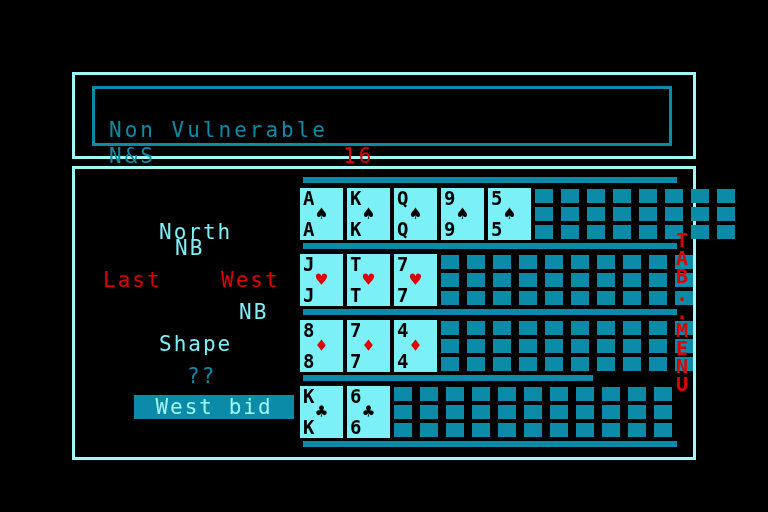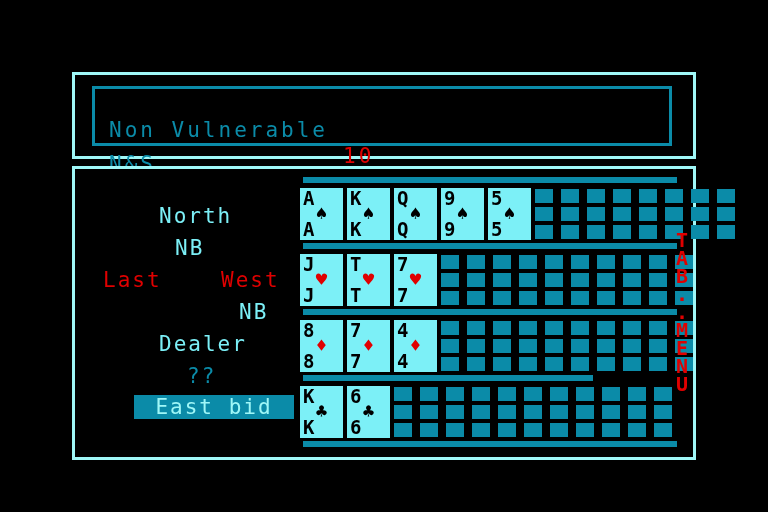--- a/index.html
+++ b/index.html
@@ -55,21 +55,21 @@
     position: absolute;
     left: 0;
     width: 100%;
     height: 26px;
     line-height: 26px;
     font-size: 21px;
     letter-spacing: 3px;
     white-space: pre;
   }
   #hdr-row-1 { top: 2px; }
-  #hdr-row-2 { top: 36px; }
+  #hdr-row-2 { top: 28px; }
 
   .teal  { color: #0b8ba8; }
   .cyan  { color: #7cf0f7; }
   .red   { color: #e00000; }
 
   .hdr-seg { position: absolute; white-space: pre; }
 
   
   #compass {
     position: absolute;
@@ -78,21 +78,21 @@
     width: 200px;
     height: 250px;
   }
   .compass-line {
     position: absolute;
     font-size: 21px;
     letter-spacing: 2px;
     white-space: pre;
     line-height: 22px;
   }
-  #lbl-north  { top: 8px;   left: 66px; }
+  #lbl-north  { top: 24px;   left: 66px; }
   #lbl-north-bid { top: 40px; left: 82px; }
   #lbl-west   { top: 72px;  left: 10px; }
   #lbl-east   { top: 72px;  left: 128px; }
   #lbl-east-bid  { top: 104px; left: 146px; }
   #lbl-south  { top: 136px; left: 66px; }
   #lbl-south-bid { top: 168px; left: 94px; }
 
   #last-bid {
     position: absolute;
     top: 198px;
@@ -208,21 +208,21 @@
 </head>
 <body>
 
 <div id="screen">
 
   <div class="panel" id="header-panel">
     <div id="header-inner">
 
       <div class="hdr-row" id="hdr-row-1">
         <span class="hdr-seg teal" style="left:14px;">Non Vulnerable</span>
-        <span class="hdr-seg red" style="left:248px;">10</span>
+        <span class="hdr-seg red" style="left:248px;">16</span>
         <span class="hdr-seg teal" style="left:290px;">HCP`s</span>
         <span class="hdr-seg teal" style="left:412px;">Dealer:</span>
         <span class="hdr-seg cyan" style="left:532px;">N</span>
       </div>
 
       <div class="hdr-row" id="hdr-row-2">
         <span class="hdr-seg teal" style="left:14px;">N&amp;S</span>
         <span class="hdr-seg cyan" style="left:86px;">00</span>
         <span class="hdr-seg teal" style="left:146px;">W&amp;E</span>
         <span class="hdr-seg cyan" style="left:218px;">00</span>
@@ -234,23 +234,23 @@
   </div>
 
   <div class="panel" id="main-panel">
 
     <div id="compass">
       <div class="compass-line cyan" id="lbl-north">North</div>
       <div class="compass-line cyan" id="lbl-north-bid">NB</div>
       <div class="compass-line red" id="lbl-west">Last</div>
       <div class="compass-line red" id="lbl-east">West</div>
       <div class="compass-line cyan" id="lbl-east-bid">NB</div>
-      <div class="compass-line cyan" id="lbl-south">Dealer</div>
+      <div class="compass-line cyan" id="lbl-south">Shape</div>
       <div class="compass-line teal" id="lbl-south-bid">??</div>
-      <div id="last-bid">East bid</div>
+      <div id="last-bid">West bid</div>
     </div>
 
     <div id="hand">
         <div class="suit-row">
           <div class="sep-bar"></div>
           <div class="cards">
             <div class="card">
               <div class="rank-tl">A</div>
               <div class="pip black">♠</div>
               <div class="rank-bl">A</div>

